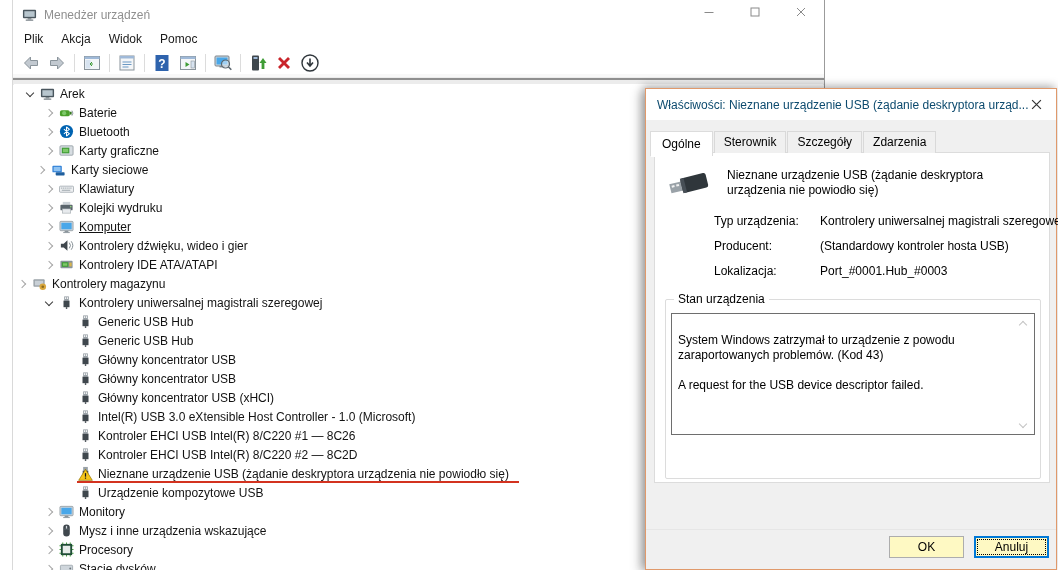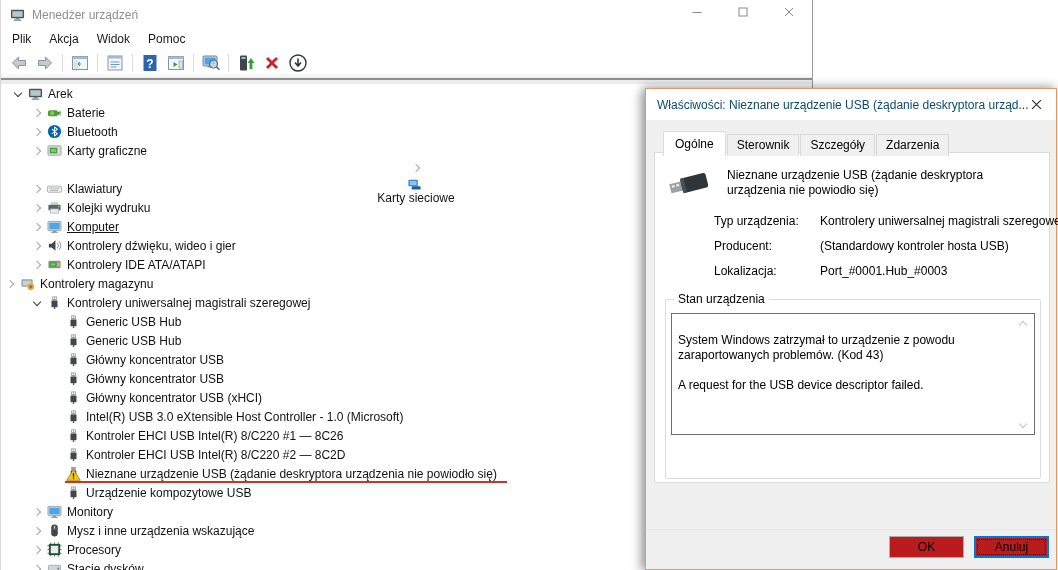--- a/index.html
+++ b/index.html
@@ -1,21 +1,21 @@
 <!DOCTYPE html>
 <html><head>
 <meta charset="utf-8">
 <style>
   * { margin:0; padding:0; box-sizing:border-box; }
   html,body { width:1058px; height:570px; overflow:hidden; background:#fff;
               font-family:"Liberation Sans", sans-serif; }
   #page { position:relative; width:1058px; height:570px; background:#fff; overflow:hidden; }
 
   
-  #mainwin { position:absolute; left:0; top:0; width:813px; height:570px;
+  #mainwin { position:absolute; left:12px; top:0; width:813px; height:570px;
              background:#fff; border-left:1px solid #d9d9d9; border-right:1px solid #9b9b9b; }
   .titlebar { position:relative; height:29px; display:flex; align-items:center; }
   .app-icon { width:15px; height:15px; margin:0 7px 0 9px; flex:none; }
   .app-icon svg, .tree-icon svg, .tb-icon svg, .wc-btn svg, .dev-icon svg, .dlg-close svg { width:100%; height:100%; display:block; }
   .win-title { font-size:12px; color:#8f8f8f; }
   .win-controls { position:absolute; right:0; top:0; display:flex; height:24px; }
   .wc-btn { width:46px; height:24px; display:flex; align-items:center; justify-content:center; }
   .wc-btn svg { width:10px; height:10px; }
   .menubar { display:flex; height:20px; align-items:center; padding-left:2px; }
   .menu-item { font-size:12px; color:#1a1a1a; padding:2px 9px; }
@@ -37,21 +37,21 @@
   .redline { position:absolute; left:63px; top:17px; width:442px; height:2px; background:#d3321f; }
 
   
   #dialog { position:absolute; left:645px; top:88px; width:412px; height:482px; z-index:10;
             background:#f0f0f0; border:1px solid #e0996b;
             box-shadow:-5px 3px 10px rgba(0,0,0,.25), -2px -3px 8px rgba(0,0,0,.22); }
   .dlg-titlebar { position:relative; height:31px; background:#fff; display:flex; align-items:center; }
   .dlg-title { margin-left:11px; font-size:12px; color:#0c4a6e; white-space:nowrap; }
   .dlg-close { position:absolute; right:0; top:0; width:40px; height:30px; display:flex; align-items:center; justify-content:center; }
   .dlg-close svg { width:11px; height:11px; }
-  .tabs { position:absolute; left:17px; top:42px; display:flex; align-items:flex-end; z-index:3; }
+  .tabs { position:absolute; left:4px; top:42px; display:flex; align-items:flex-start; z-index:3; }
   .tab { font-size:12px; color:#000; background:#f0f0f0; border:1px solid #d9d9d9; border-bottom:none;
          padding:3px 9px 4px; margin-right:1px; }
   .tab.active { background:#fff; border:1px solid #dcdcdc; border-bottom:none; padding:5px 11px 5px; position:relative; }
   .tab.active::after { content:''; position:absolute; left:0; right:0; bottom:-1px; height:1px; background:#fff; }
   .tab-page { position:absolute; left:8px; top:63px; width:396px; height:331px; background:#fff;
               border:1px solid #dcdcdc; z-index:1; }
   .dev-header { display:flex; margin:15px 8px 0 13px; }
   .dev-icon { width:44px; height:26px; flex:none; margin-right:15px; margin-top:2px; }
   .dev-name { font-size:12px; line-height:15px; color:#000; width:330px; }
   .fields { position:absolute; left:59px; top:61px; font-size:12px; color:#000; }
@@ -65,21 +65,21 @@
                 border:1px solid #6e6e6e; font-size:12px; line-height:15px; color:#000;
                 padding:4px 22px 4px 6px; white-space:pre-line; overflow:hidden; }
   .sc { position:absolute; right:7px; width:7px; height:7px; }
   .sc::before { content:''; position:absolute; left:0; top:1px; width:5px; height:5px;
                 border-right:1.6px solid #c3c3c3; border-bottom:1.6px solid #c3c3c3; }
   .sc-up { top:7px; } .sc-up::before { transform:rotate(-135deg); }
   .sc-down { bottom:7px; } .sc-down::before { transform:rotate(45deg); }
   .btn-sep-line { position:absolute; left:0; right:0; top:440px; height:1px; background:#e6e6e6; }
   .dlg-buttons { position:absolute; right:7px; bottom:11px; display:flex; gap:10px; }
   .btn { width:75px; height:22px; font-size:12px; color:#000; display:flex; align-items:center;
-         justify-content:center; background:#b91c1c; border:1px solid #adadad; }
+         justify-content:center; background:#fef9c3; border:1px solid #adadad; }
   .btn.focus { border:2px solid #0078d7; outline:1px dotted #000; outline-offset:-4px; }
 </style>
 </head>
 <body>
 
 <div id="page">
 
   <div id="mainwin">
     <div class="titlebar">
       <span class="app-icon">
@@ -239,21 +239,21 @@
           <span class="chev collapsed"></span>
           <span class="tree-icon">
             <svg viewBox="0 0 16 16">
               <rect x="1" y="3" width="14" height="10" rx="1" fill="#d7dde2" stroke="#8a949b" stroke-width="0.8"></rect>
               <rect x="3" y="5" width="8" height="6" fill="#3f9c35"></rect>
               <rect x="4.2" y="6.2" width="5.6" height="3.6" fill="#7ec96a"></rect>
             </svg>
           </span>
           <span class="tlabel">Karty graficzne</span>
         </div>
-        <div class="trow" style="padding-left: 19px; flex-direction: column;">
+        <div class="trow" style="padding-left: 19px;">
           <span class="chev collapsed"></span>
           <span class="tree-icon">
             <svg viewBox="0 0 16 16">
               <rect x="1.5" y="4" width="10" height="7" rx="1" fill="#2f7fd6"></rect>
               <rect x="2.8" y="5.2" width="7.4" height="4.6" fill="#8fc3f2"></rect>
               <rect x="5" y="11" width="9.5" height="3.5" rx="0.8" fill="#1f5f9e"></rect>
             </svg>
           </span>
           <span class="tlabel">Karty sieciowe</span>
         </div>

